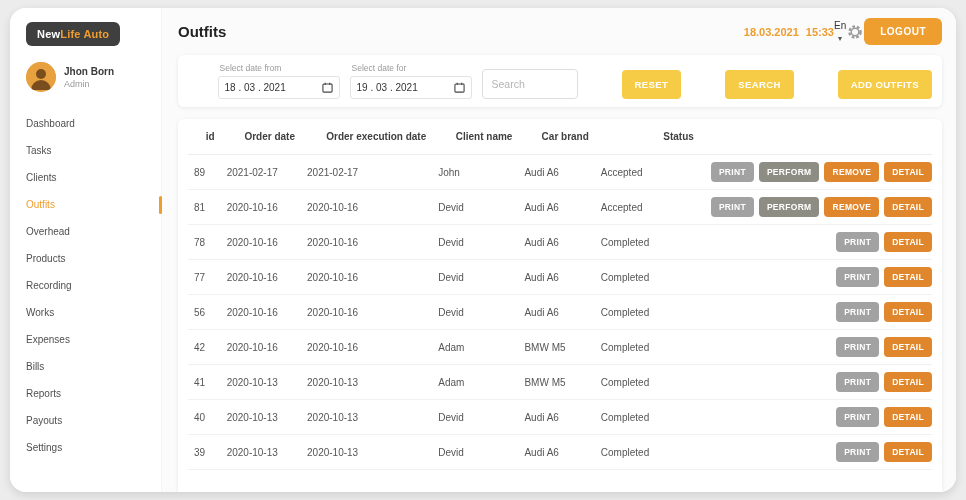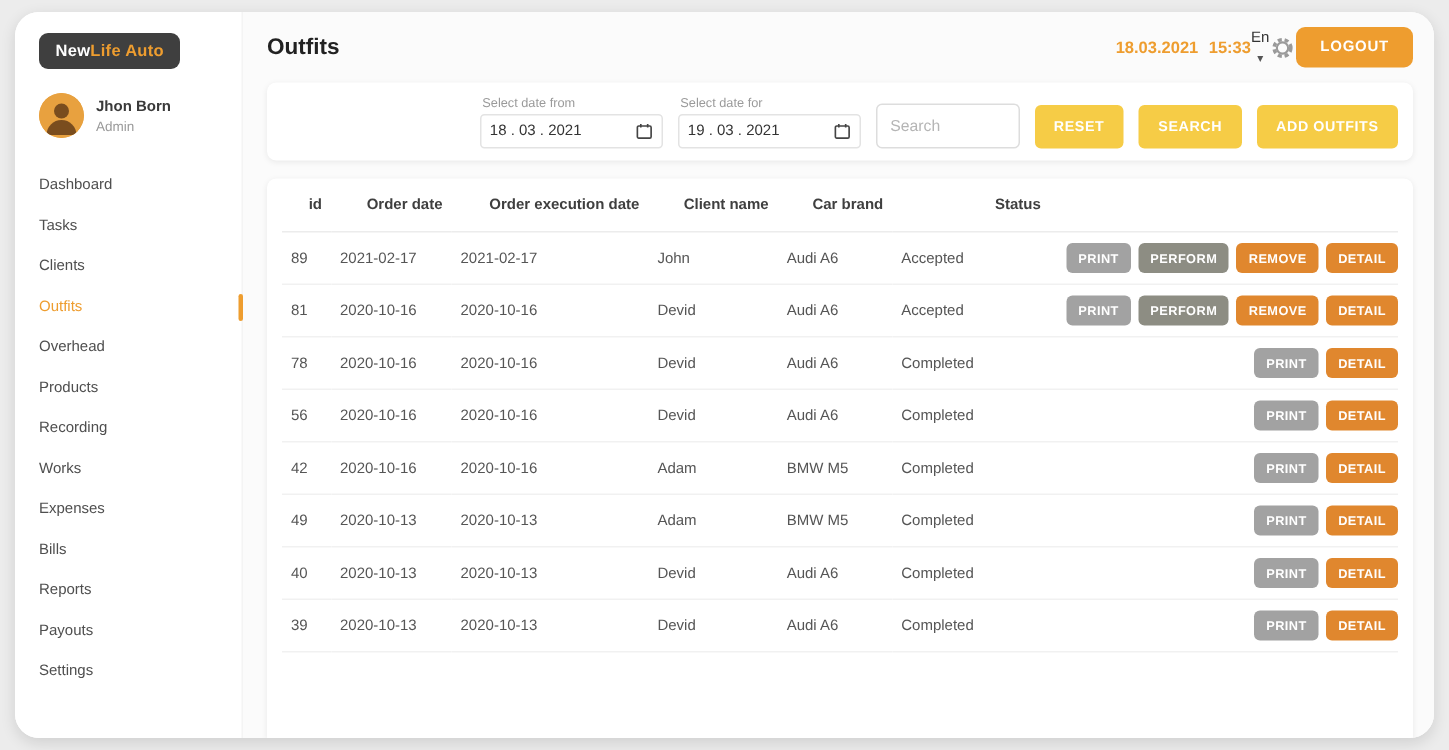--- a/index.html
+++ b/index.html
@@ -83,21 +83,21 @@
     font-size:10px;color:#333;width:122px;cursor:pointer;background:#fff;
   }
   .search-input{
     border:1px solid #ddd;border-radius:4px;padding:8px 9px;font-size:10.5px;
     width:96px;color:#333;outline:none;font-family:inherit;
   }
   .search-input::placeholder{color:#b5b5b5;}
   .ybtn{
     background:var(--yellow);color:#fff;border:none;border-radius:4px;
     padding:9px 13px;font-size:9.5px;font-weight:bold;letter-spacing:.4px;
-    cursor:pointer;font-family:inherit;white-space:nowrap;
+    cursor:pointer;font-family:inherit;white-space:nowrap;margin-left:34px;
   }
   
   .table-card{
     background:#fff;border-radius:6px 6px 0 0;box-shadow:0 1px 4px rgba(0,0,0,.08);
     flex:1;padding:0 10px;overflow:hidden;
   }
   table{width:100%;border-collapse:collapse;font-size:10px;color:#555;}
   th{
     text-align:right;font-size:10px;color:#3f3f3f;font-weight:bold;
     padding:12px 6px;border-bottom:1px solid #ececec;white-space:nowrap;
@@ -245,39 +245,48 @@
             <tr>
               <td>78</td>
               <td>2020-10-16</td>
               <td>2020-10-16</td>
               <td>Devid</td>
               <td>Audi A6</td>
               <td>Completed</td>
               <td class="actions"><button class="abtn a-print">PRINT</button><button class="abtn a-detail">DETAIL</button></td>
             </tr>
             <tr>
+              <td>77</td>
+              <td>2020-10-16</td>
+              <td>2020-10-16</td>
+              <td>Devid</td>
+              <td>Audi A6</td>
+              <td>Completed</td>
+              <td class="actions"><button class="abtn a-print">PRINT</button><button class="abtn a-detail">DETAIL</button></td>
+            </tr>
+            <tr>
               <td>56</td>
               <td>2020-10-16</td>
               <td>2020-10-16</td>
               <td>Devid</td>
               <td>Audi A6</td>
               <td>Completed</td>
               <td class="actions"><button class="abtn a-print">PRINT</button><button class="abtn a-detail">DETAIL</button></td>
             </tr>
             <tr>
               <td>42</td>
               <td>2020-10-16</td>
               <td>2020-10-16</td>
               <td>Adam</td>
               <td>BMW M5</td>
               <td>Completed</td>
               <td class="actions"><button class="abtn a-print">PRINT</button><button class="abtn a-detail">DETAIL</button></td>
             </tr>
             <tr>
-              <td>49</td>
+              <td>41</td>
               <td>2020-10-13</td>
               <td>2020-10-13</td>
               <td>Adam</td>
               <td>BMW M5</td>
               <td>Completed</td>
               <td class="actions"><button class="abtn a-print">PRINT</button><button class="abtn a-detail">DETAIL</button></td>
             </tr>
             <tr>
               <td>40</td>
               <td>2020-10-13</td>

